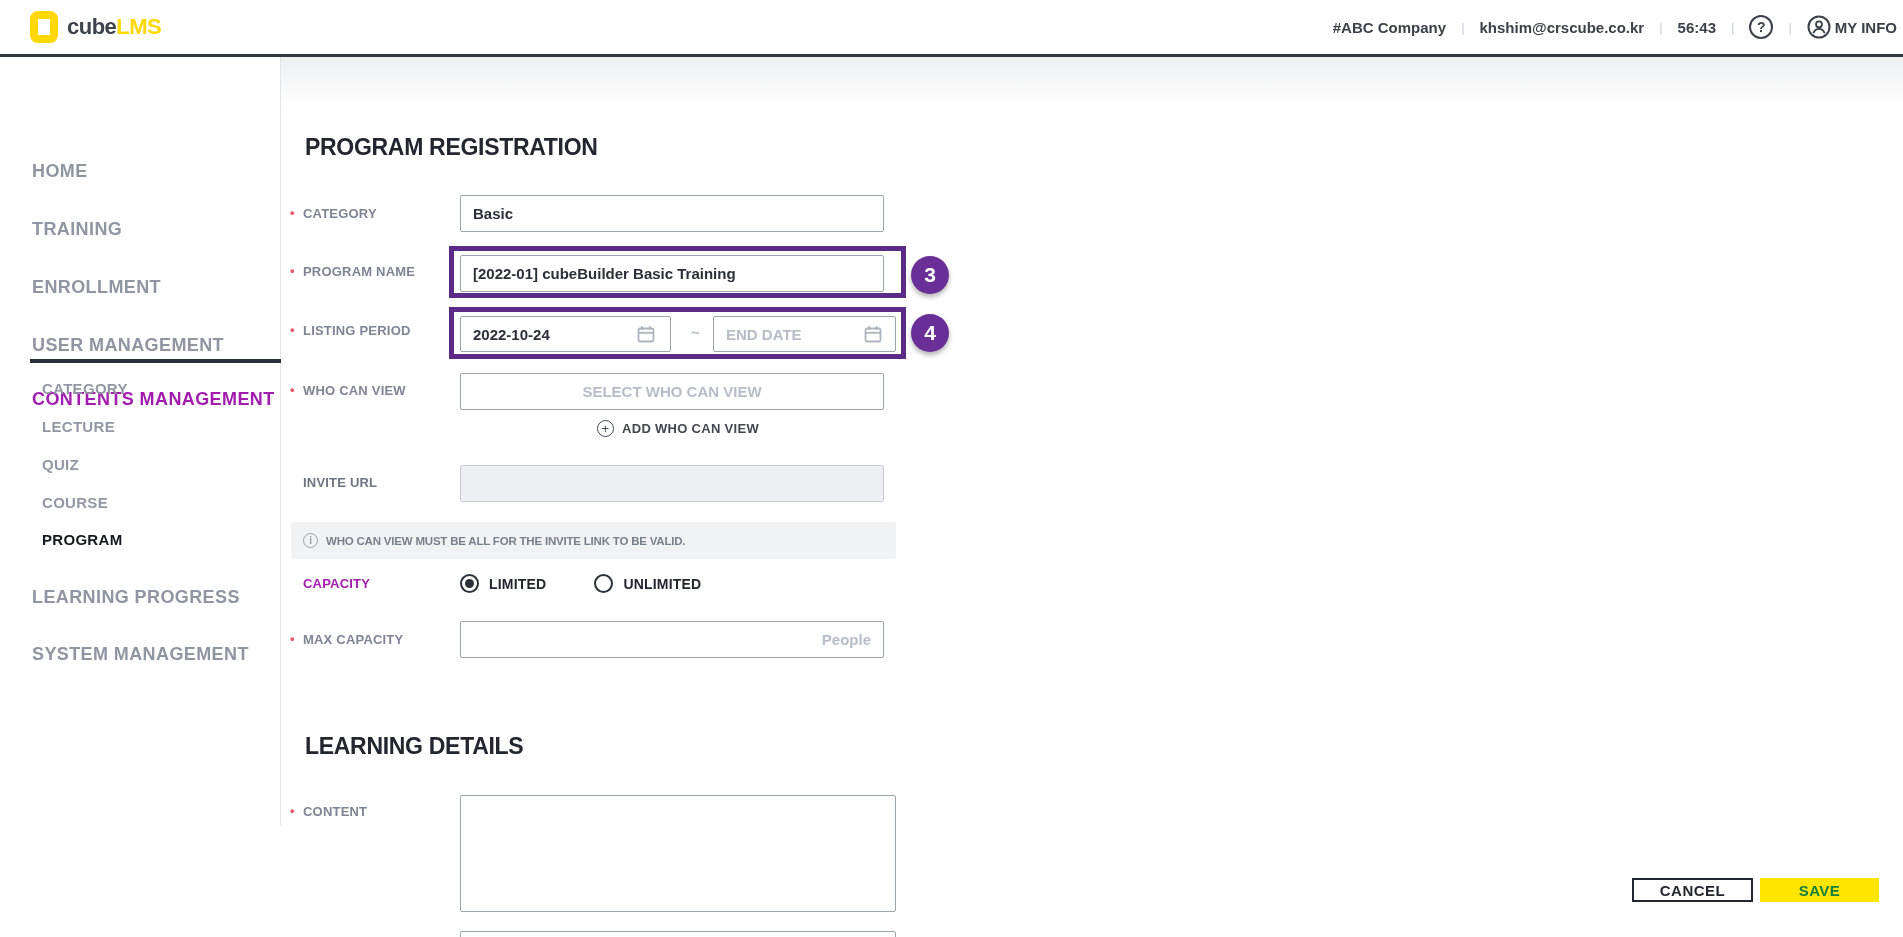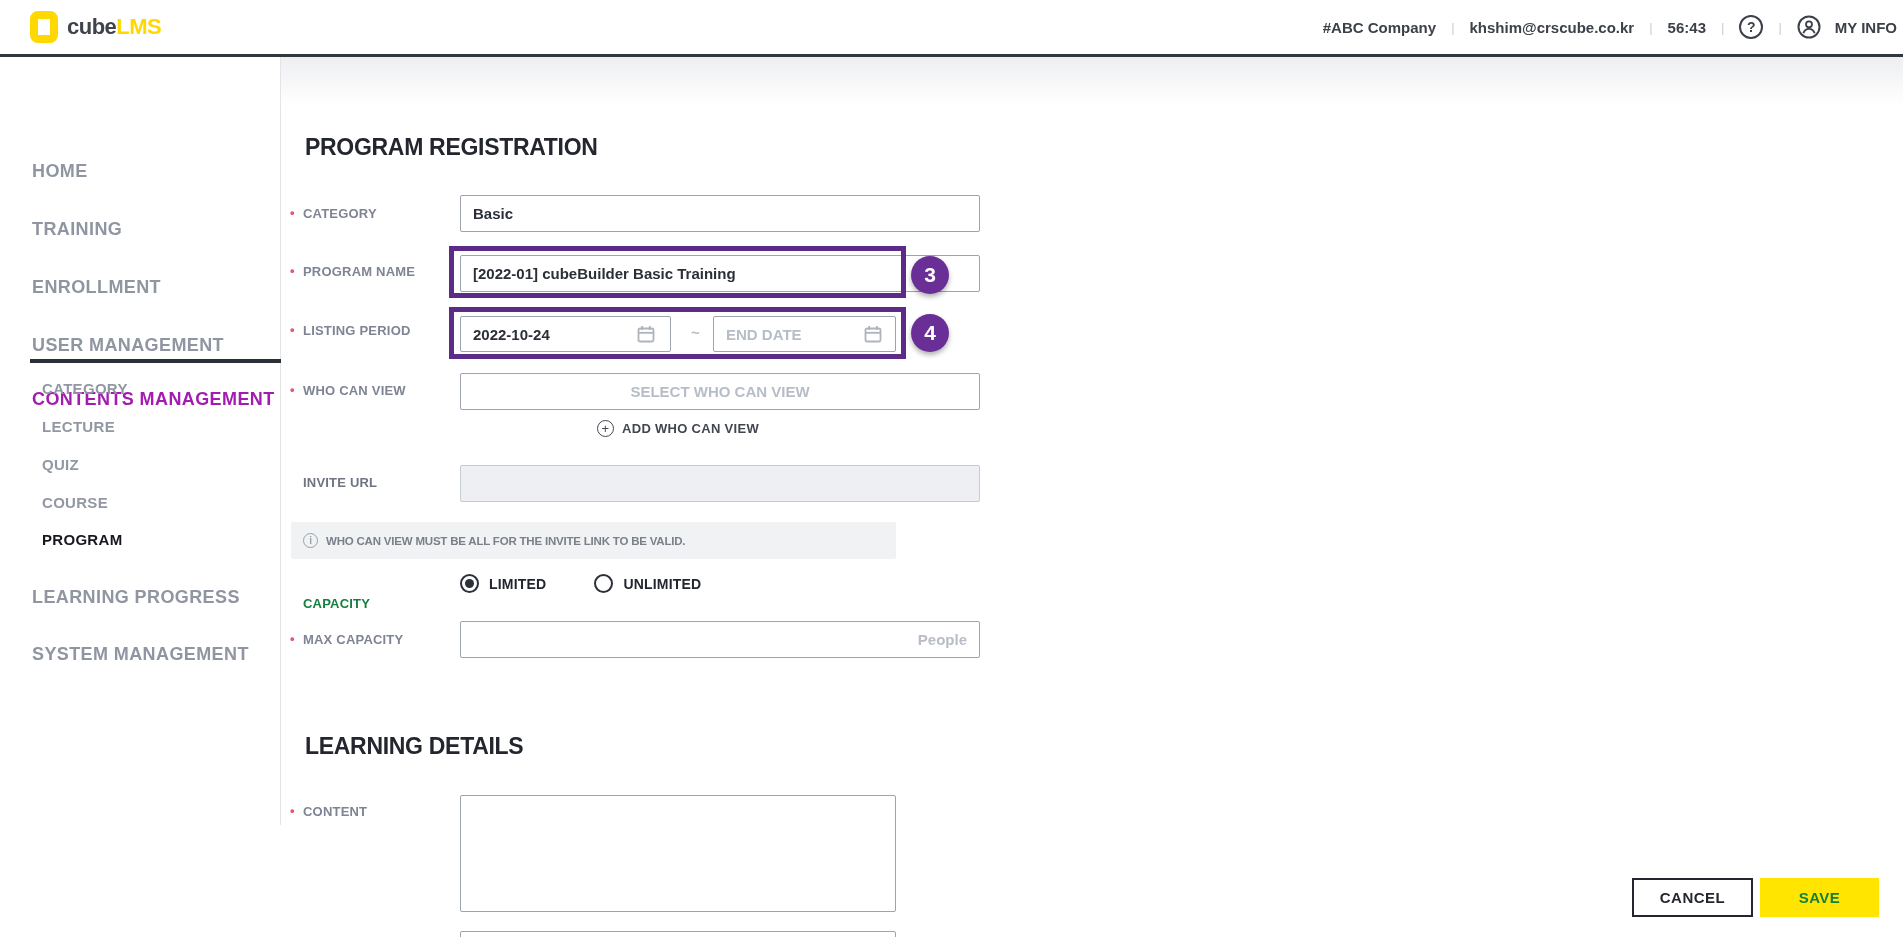--- a/index.html
+++ b/index.html
@@ -20,21 +20,21 @@
   .logo-text { font-size:22px; font-weight:bold; letter-spacing:-0.5px; }
   .logo-cube { color:#3f434b; }
   .logo-lms  { color:#ffd800; }
   .header-right { display:flex; align-items:center; gap:15px; font-size:15px; font-weight:bold; color:#3c4048; }
   .hsep { color:#c9ccd2; font-weight:normal; font-size:13px; }
   .round-icon {
     width:24px; height:24px; border:2px solid #3c4048; border-radius:50%;
     display:inline-flex; align-items:center; justify-content:center;
     font-size:14px; font-weight:bold; color:#3c4048; cursor:pointer;
   }
-  .myinfo { display:flex; align-items:center; gap:14px; cursor:pointer; }
+  .myinfo { display:flex; align-items:center; gap:4px; cursor:pointer; }
   .header-shadow {
     position:absolute; top:57px; left:0; width:1903px; height:48px;
     background:linear-gradient(#e8e9ec, rgba(255,255,255,0)); opacity:.75; z-index:5; pointer-events:none;
   }
   
   .sidebar {
     position:absolute; top:57px; left:0; width:281px; height:768px;
     background:#fff; border-right:1px solid #e2e4e8; z-index:6;
   }
   .nav-item { position:absolute; left:32px; font-size:18px; font-weight:bold; letter-spacing:.4px;
@@ -42,21 +42,21 @@
   .nav-item.active { color:#a21caf; }
   .nav-sub { position:absolute; left:42px; font-size:15px; font-weight:bold; letter-spacing:.3px;
     color:#9298a3; cursor:pointer; white-space:nowrap; }
   .nav-sub.active { color:#16181d; }
   .nav-underline { position:absolute; left:30px; top:302px; width:251px; height:4px; background:#2b2f38; }
   
   .page-title { position:absolute; left:305px; font-size:23px; font-weight:bold; letter-spacing:-0.3px; color:#23262e; white-space:nowrap; }
   .flabel { position:absolute; left:303px; font-size:13px; font-weight:bold; letter-spacing:.2px; color:#7f8494; white-space:nowrap; }
   .req-dot { position:absolute; left:-13px; top:-1px; color:#e8566d; font-size:13px; }
   .tinput {
-    position:absolute; left:460px; width:520px; height:37px;
+    position:absolute; left:460px; width:424px; height:37px;
     border:1.5px solid #9da4ae; border-radius:2px; background:#fff;
     font-family:"Liberation Sans", sans-serif; font-size:15px; font-weight:bold; color:#2b2f38;
     padding:0 12px; outline:none;
   }
   .tinput::placeholder { color:#b7bdc6; font-weight:bold; }
   .tinput.disabled { background:#edeff2; border-color:#c7cbd2; }
   .ph-right { text-align:right; }
   .anno-box { position:absolute; left:449px; width:457px; height:52px; border:5px solid #5b2b87; background:transparent; z-index:3; pointer-events:none; }
   .anno-badge {
     position:absolute; left:911px; width:38px; height:38px; border-radius:50%;
@@ -88,21 +88,21 @@
     display:inline-flex; align-items:center; justify-content:center; }
   .radio-circle .dot { width:9px; height:9px; border-radius:50%; background:transparent; }
   .radio-opt.selected .radio-circle .dot { background:#2c3038; }
   .textarea-input {
     position:absolute; left:460px; top:795px; width:436px; height:117px;
     border:1.5px solid #9da4ae; border-radius:2px; background:#fff; resize:none; outline:none;
     font-family:"Liberation Sans", sans-serif; font-size:15px; padding:10px 12px;
   }
   .partial-input { position:absolute; left:460px; top:931px; width:436px; height:30px;
     border:1.5px solid #9da4ae; border-radius:2px; background:#fff; }
-  .btn { position:absolute; top:878px; height:39px; font-family:"Liberation Sans", sans-serif;
+  .btn { position:absolute; top:878px; height:24px; font-family:"Liberation Sans", sans-serif;
     font-size:15px; font-weight:bold; letter-spacing:.5px; cursor:pointer; }
   .btn-cancel { left:1632px; width:121px; background:#fff; border:2px solid #23262e; color:#23262e; }
   .btn-save { left:1760px; width:119px; background:#ffe500; border:none; color:#15803d; }
 </style>
 </head>
 <body>
 
 <div class="app-header">
   <div class="logo">
     <span class="logo-mark"></span>
@@ -197,21 +197,21 @@
 <div class="flabel" style="top:475px; color:#6f7482;">
   <span>INVITE URL</span>
 </div>
 <input class="tinput disabled" style="top: 465px;" disabled="">
 
 <div class="info-bar">
   <span class="i-icon">i</span>
   <span>WHO CAN VIEW MUST BE ALL FOR THE INVITE LINK TO BE VALID.</span>
 </div>
 
-<div class="flabel" style="top:596px; color:#15803d;">
+<div class="flabel" style="top:576px; color:#a21caf;">
   <span>CAPACITY</span>
 </div>
 <div class="radio-row">
   <label class="radio-opt selected">
     <span class="radio-circle">
         <span class="dot"></span>
       </span>
     <span>LIMITED</span>
   </label>
   <label class="radio-opt">

